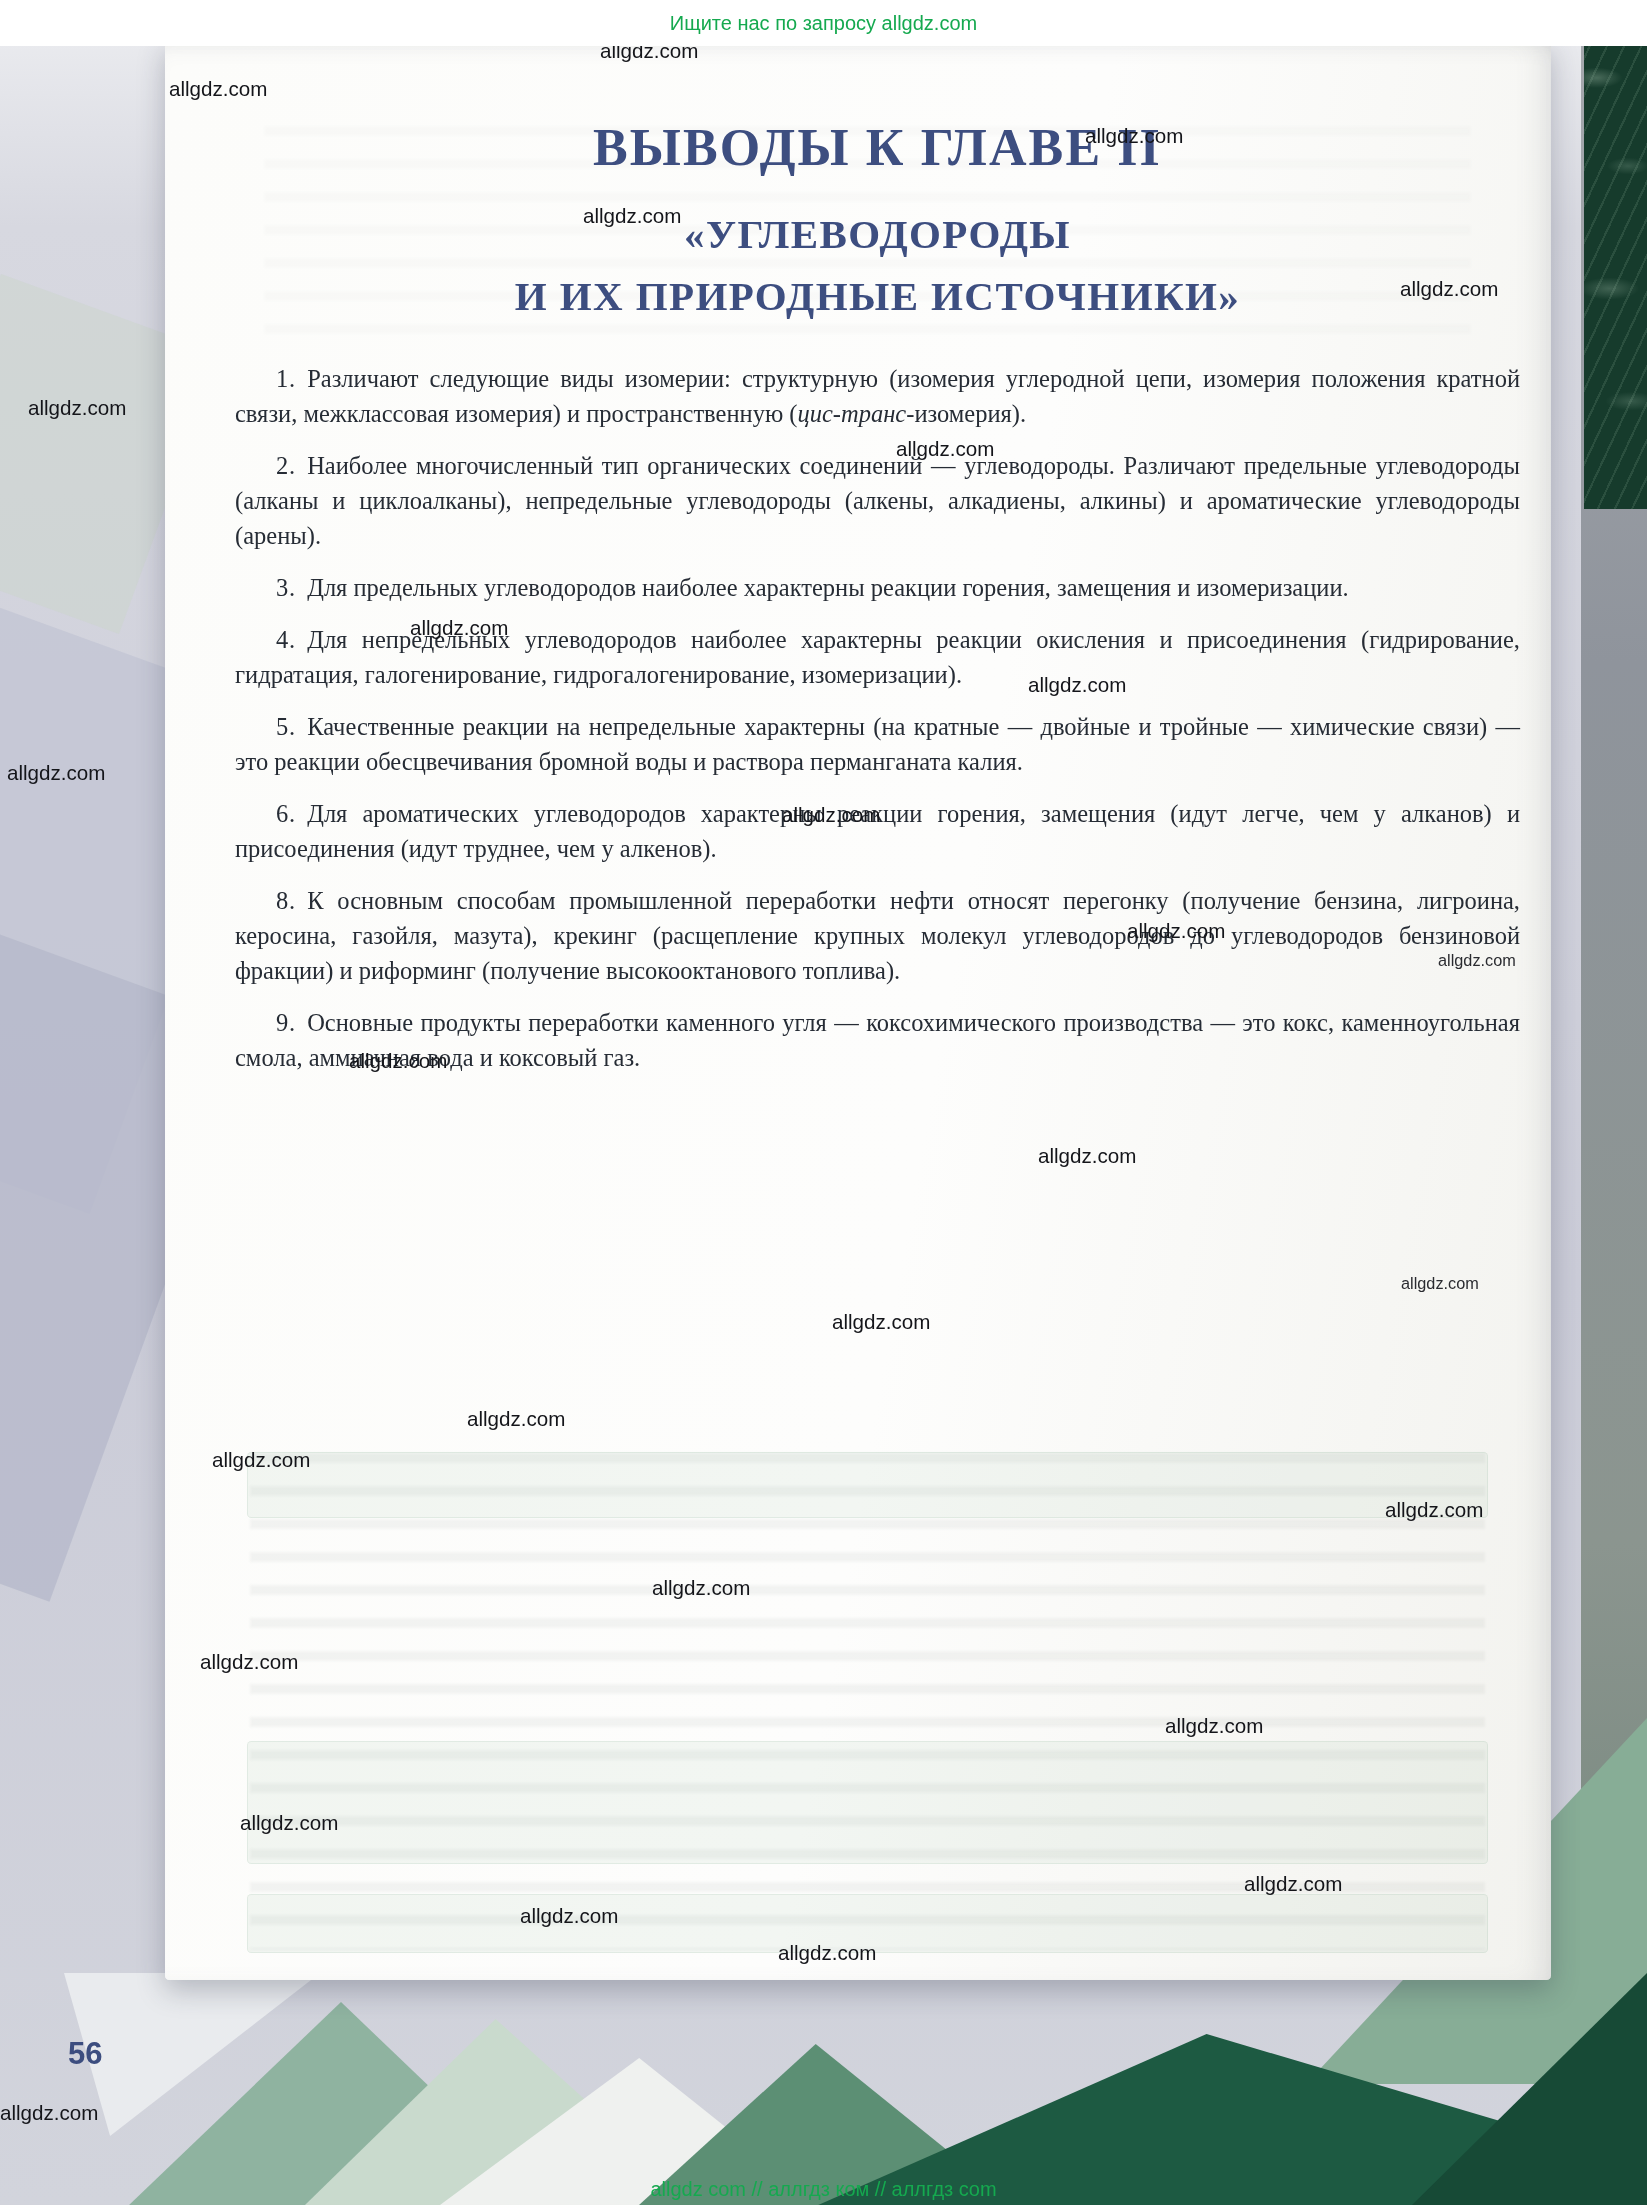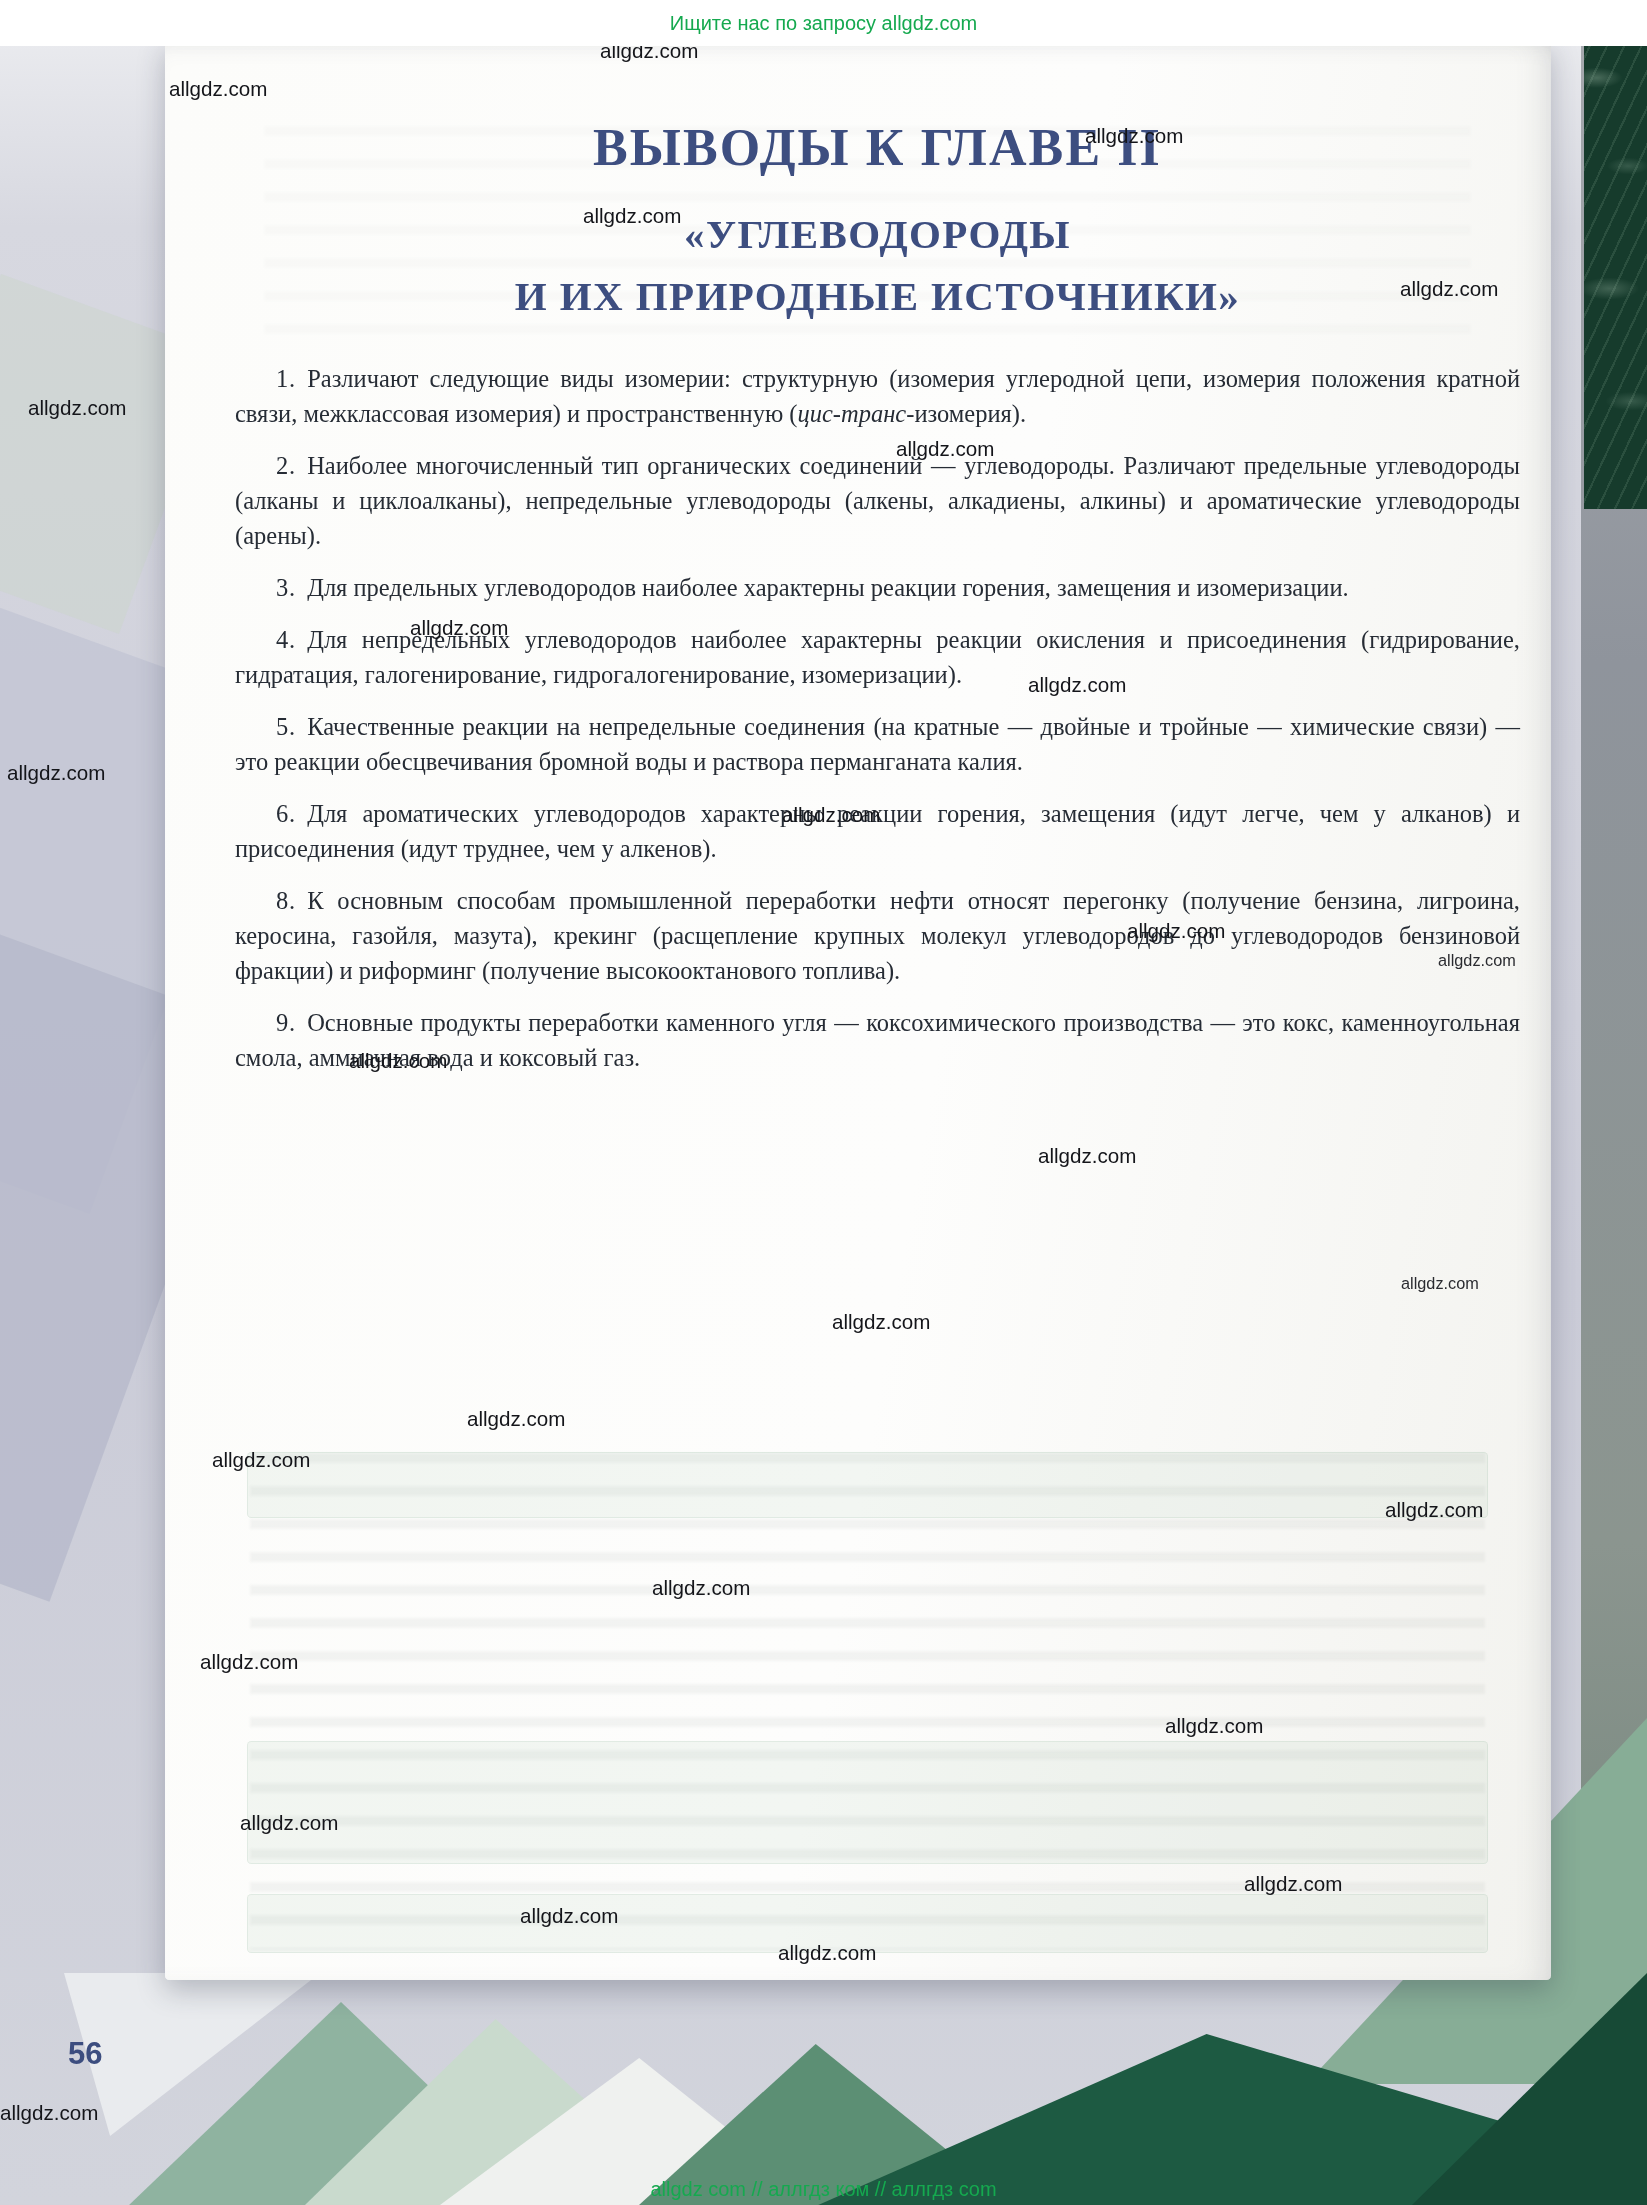--- a/index.html
+++ b/index.html
@@ -105,21 +105,21 @@
         <div class="title1">ВЫВОДЫ К ГЛАВЕ II</div>
         <div class="title2">«УГЛЕВОДОРОДЫ</div>
         <div class="title2">И ИХ ПРИРОДНЫЕ ИСТОЧНИКИ»</div>
       </div>
 
       <div class="conclusions">
         <p class="item"><span class="num">1.</span><span>Различают следующие виды изомерии: структурную (изомерия углеродной цепи, изомерия положения кратной связи, межклассовая изомерия) и пространственную (</span><i>цис-транс-</i><span>изомерия).</span></p>
         <p class="item"><span class="num">2.</span><span>Наиболее многочисленный тип органических соединений — углеводороды. Различают предельные углеводороды (алканы и циклоалканы), непредельные углеводороды (алкены, алкадиены, алкины) и ароматические углеводороды (арены).</span></p>
         <p class="item"><span class="num">3.</span><span>Для предельных углеводородов наиболее характерны реакции горения, замещения и изомеризации.</span></p>
         <p class="item"><span class="num">4.</span><span>Для непредельных углеводородов наиболее характерны реакции окисления и присоединения (гидрирование, гидратация, галогенирование, гидрогалогенирование, изомеризации).</span></p>
-        <p class="item"><span class="num">5.</span><span>Качественные реакции на непредельные соединения (на кратные — двойные и тройные — химические связи) — это реакции обесцвечивания бромной воды и раствора перманганата калия.</span></p>
+        <p class="item"><span class="num">5.</span><span>Качественные реакции на непредельные характерны (на кратные — двойные и тройные — химические связи) — это реакции обесцвечивания бромной воды и раствора перманганата калия.</span></p>
         <p class="item"><span class="num">6.</span><span>Для ароматических углеводородов характерны реакции горения, замещения (идут легче, чем у алканов) и присоединения (идут труднее, чем у алкенов).</span></p>
         <p class="item"><span class="num">8.</span><span>К основным способам промышленной переработки нефти относят перегонку (получение бензина, лигроина, керосина, газойля, мазута), крекинг (расщепление крупных молекул углеводородов до углеводородов бензиновой фракции) и риформинг (получение высокооктанового топлива).</span></p>
         <p class="item"><span class="num">9.</span><span>Основные продукты переработки каменного угля — коксохимического производства — это кокс, каменноугольная смола, аммиачная вода и коксовый газ.</span></p>
       </div>
     </div>
   </div>
 
   <div class="page-num">56</div>
 
   <div class="wm-layer">

